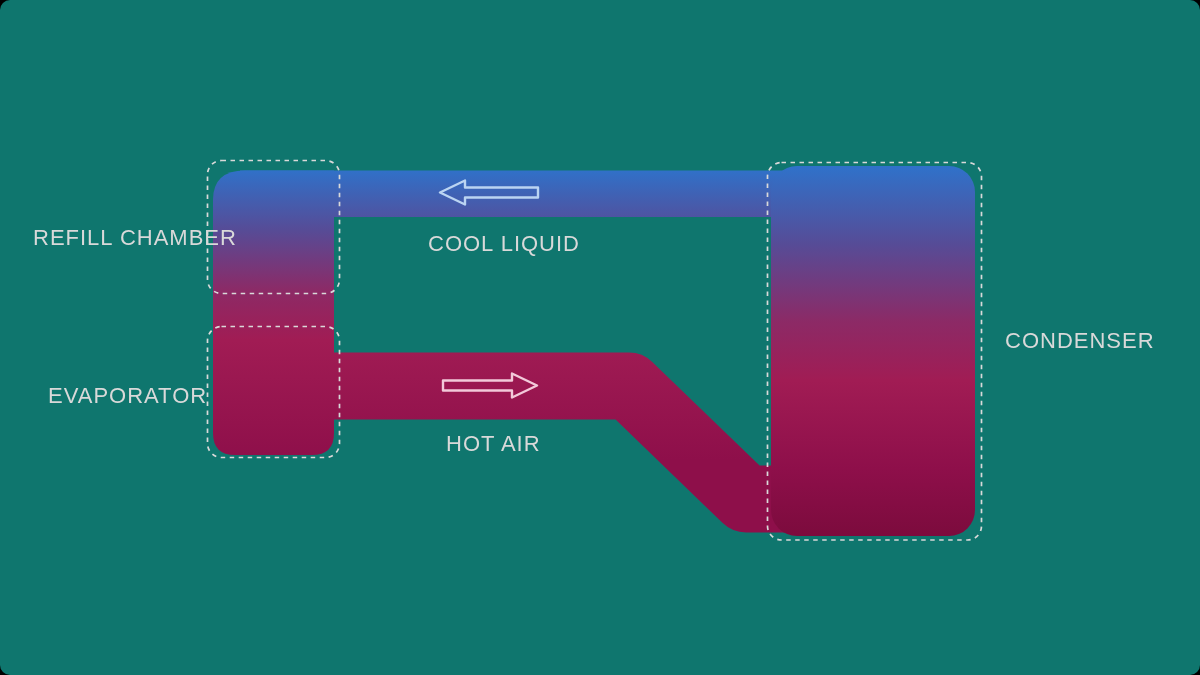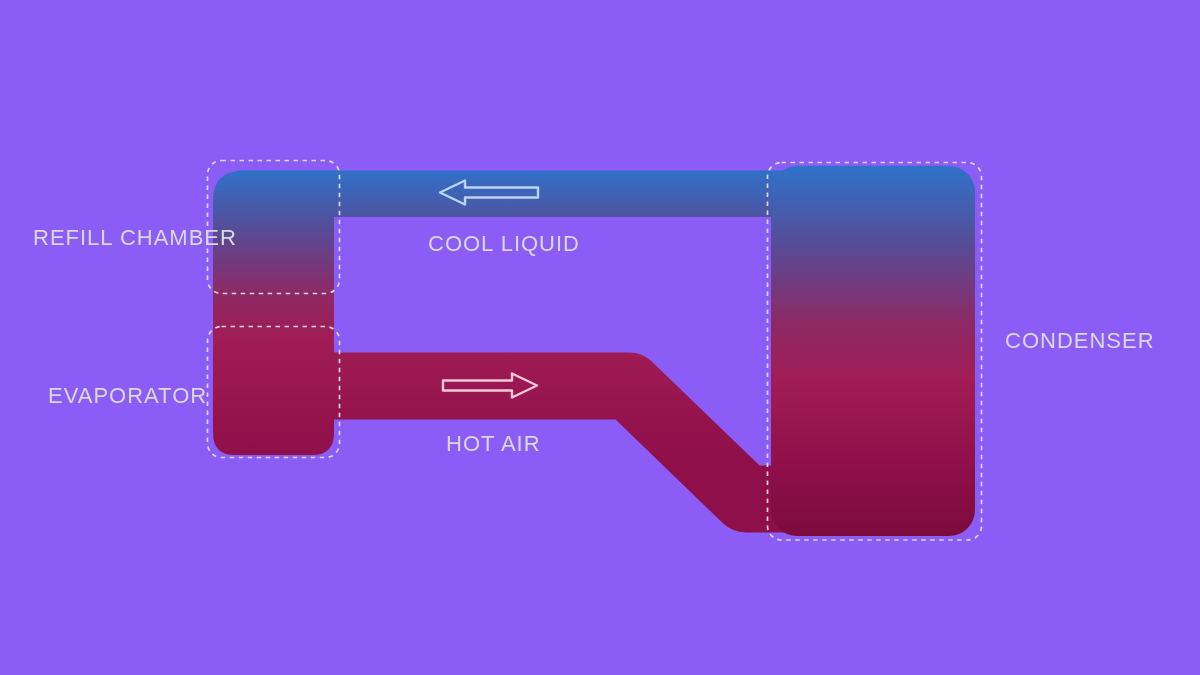--- a/index.html
+++ b/index.html
@@ -1,21 +1,22 @@
 <!DOCTYPE html>
 <html><head>
 <meta charset="utf-8">
 <style>
   html, body { margin: 0; padding: 0; background: #000; }
   .stage {
     position: relative;
     width: 1200px;
     height: 675px;
-    background: #8b5cf6;
+    background: #0f766e;
     overflow: hidden;
+    border-radius: 10px;
   }
   svg { display: block; }
   .lbl {
     font-family: "Liberation Sans", sans-serif;
     font-size: 22px;
     font-weight: 400;
     letter-spacing: 1px;
   }
 </style>
 </head>

